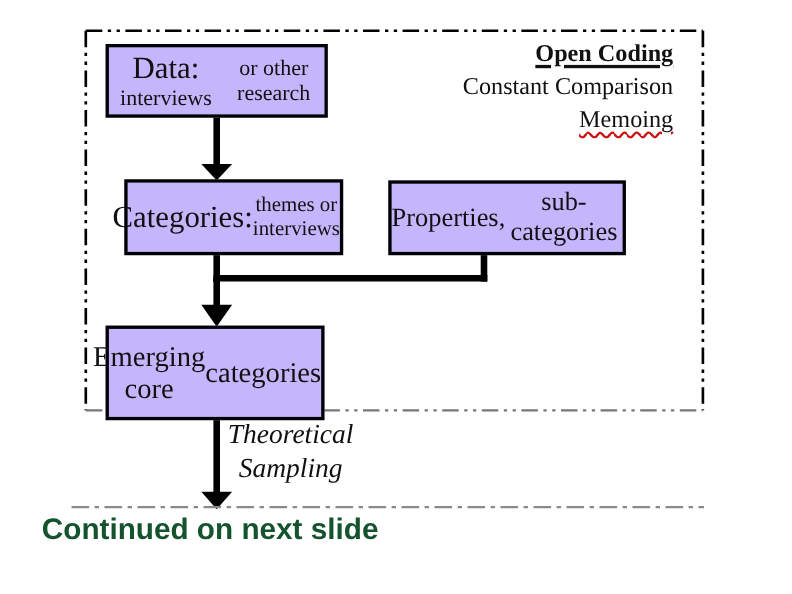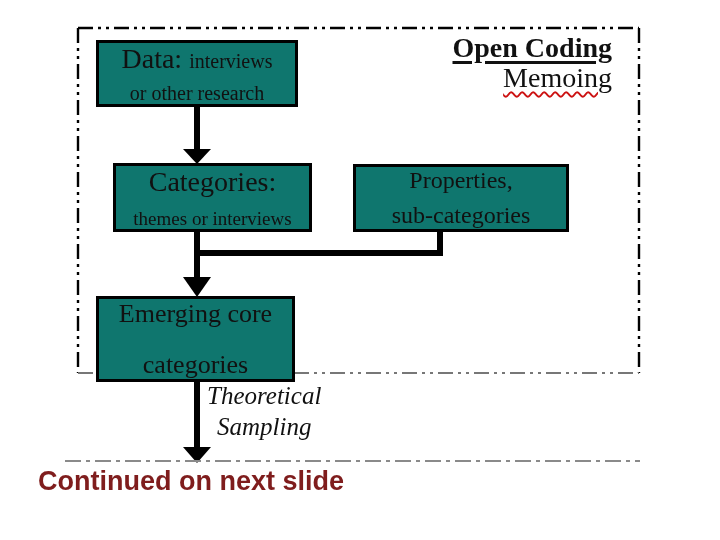--- a/index.html
+++ b/index.html
@@ -11,45 +11,45 @@
     font-family: "Liberation Serif", serif;
     color: #111111;
   }
 
   
   #connector-layer { position: absolute; left: 0; top: 0; width: 720px; height: 540px; }
 
   
   .flowbox {
     position: absolute;
-    background: #0f766e;
+    background: #c4b5fd;
     border: 3px solid #000000;
     display: flex;
-    flex-direction: column;
+    flex-direction: row;
     align-items: center;
-    justify-content: space-between;
+    justify-content: flex-end;
     text-align: center;
     line-height: 1.12;
     box-sizing: border-box;
   }
   #data-box      { left: 96px;  top: 40px;  width: 202px; height: 67px; }
   #categories-box{ left: 99px;  top: 163px; width: 199px; height: 69px; margin-left: 14px; }
   #properties-box{ left: 353px; top: 164px; width: 216px; height: 68px; font-size: 24px; }
   #emerging-box  { left: 96px;  top: 296px; width: 199px; height: 86px; font-size: 26px; }
 
   .box-title-big { font-size: 28px; }
   .box-sub       { font-size: 20px; }
   #categories-box .box-sub { font-size: 19px; }
 
   
   #coding-notes {
     position: absolute;
     top: 33px; right: 108px;
     text-align: right;
-    font-size: 28px;
+    font-size: 22px;
     line-height: 30px;
     white-space: nowrap;
   }
   #open-coding-label {
     font-weight: bold;
     text-decoration: underline;
     text-decoration-thickness: 2.5px;
     text-underline-offset: 4px;
   }
   #memoing-label {
@@ -69,21 +69,21 @@
     text-align: center;
   }
 
   
   #continued-caption {
     position: absolute;
     left: 38px; top: 466px;
     font-family: "Liberation Sans", sans-serif;
     font-weight: bold;
     font-size: 27px;
-    color: #7f1d1d;
+    color: #14532d;
     white-space: nowrap;
   }
 </style>
 </head>
 <body>
 
 <svg id="connector-layer" viewBox="0 0 720 540" xmlns="http://www.w3.org/2000/svg">
 
   <line x1="78" y1="28" x2="639" y2="28" stroke="#000" stroke-width="2.4" stroke-dasharray="15 5 3 5 3 5"></line>
   <line x1="78" y1="28" x2="78" y2="373" stroke="#000" stroke-width="2.4" stroke-dasharray="15 5 3 5 3 5"></line>
@@ -124,20 +124,21 @@
   <div>sub-categories</div>
 </div>
 
 <div class="flowbox" id="emerging-box">
   <div>Emerging core</div>
   <div>categories</div>
 </div>
 
 <div id="coding-notes">
   <div id="open-coding-label">Open Coding</div>
+  <div id="constant-comparison-label">Constant Comparison</div>
   <div id="memoing-label">Memoing</div>
 </div>
 
 <div id="theoretical-sampling">
   <div>Theoretical</div>
   <div>Sampling</div>
 </div>
 
 <div id="continued-caption">Continued on next slide</div>
 

